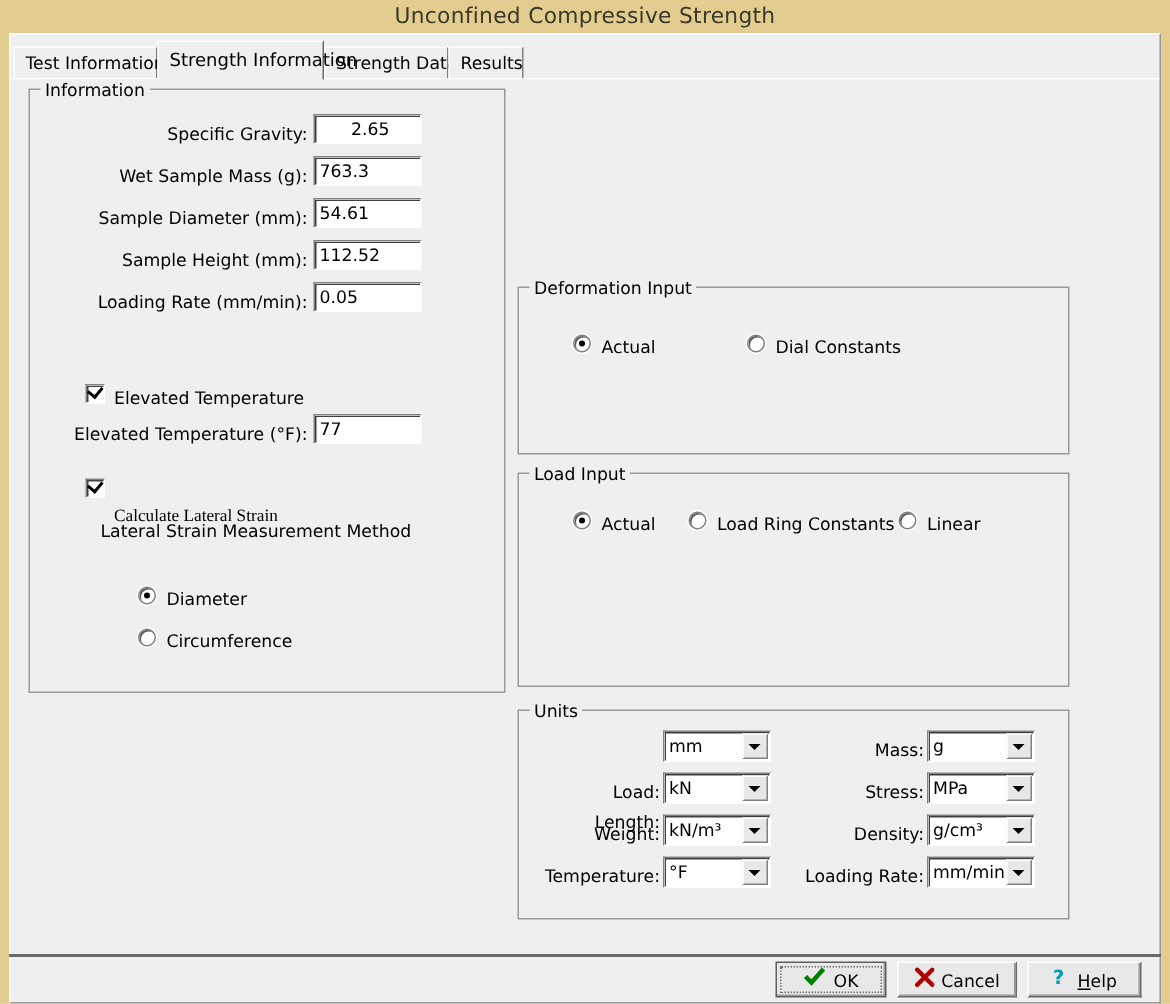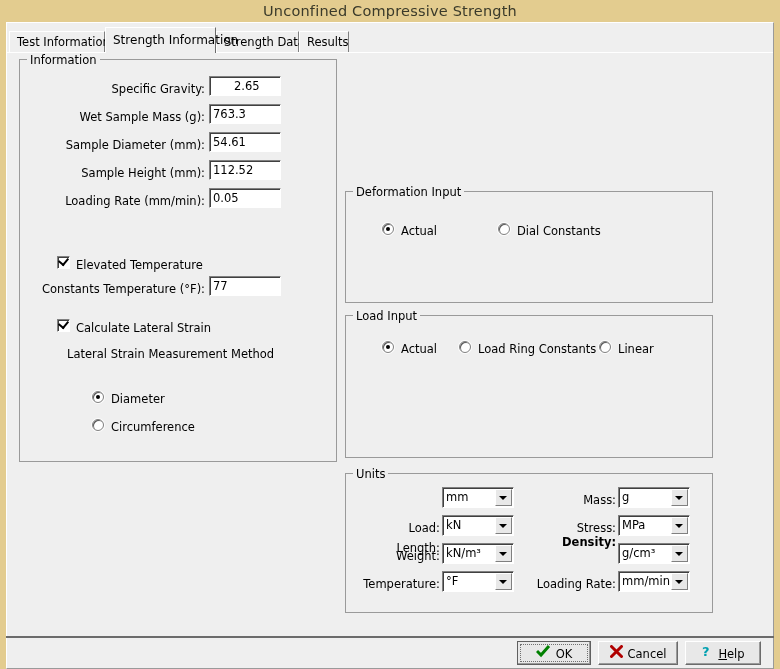--- a/index.html
+++ b/index.html
@@ -288,27 +288,27 @@
       <div class="tfield" style="left:189px; top:100px; width:72px;">112.52</div>
 
       <div class="lbl right" style="left:20px; top:134px; width:165px;">Loading Rate (mm/min):</div>
       <div class="tfield" style="left:189px; top:128px; width:72px;">0.05</div>
 
       <div class="chk on" style="left:37px; top:196px;">
         <span class="mark"></span>
       </div>
       <div class="lbl" style="left:56px; top:198px;">Elevated Temperature</div>
 
-      <div class="lbl right" style="left:20px; top:222px; width:165px;">Constants Temperature (°F):</div>
+      <div class="lbl right" style="left:20px; top:222px; width:165px;">Elevated Temperature (°F):</div>
       <div class="tfield" style="left:189px; top:216px; width:72px;">77</div>
 
       <div class="chk on" style="left:37px; top:259px;">
         <span class="mark"></span>
       </div>
-      <div class="lbl" style="left:56px; top:261px;">Calculate Lateral Strain</div>
+      <div class="lbl" style="left:56px; top:277px;font-family:Liberation Serif, serif;">Calculate Lateral Strain</div>
 
       <div class="lbl" style="left:47px; top:287px;">Lateral Strain Measurement Method</div>
 
       <div class="rad on" style="left:72px; top:331px;">
         <span class="dot"></span>
       </div>
       <div class="lbl" style="left:91px; top:332px;">Diameter</div>
 
       <div class="rad" style="left:72px; top:359px;">
         
@@ -395,21 +395,21 @@
       </div>
 
       <div class="lbl right" style="left:180px; top:47px; width:90px;">Stress:</div>
       <div class="combo" style="left:272px; top:41px; width:72px;">
         <span class="ctext">MPa</span>
         <span class="cbtn">
             <span class="arrow"></span>
           </span>
       </div>
 
-      <div class="lbl right" style="left:180px; top:61px; width:90px;font-weight:bold;">Density:</div>
+      <div class="lbl right" style="left:180px; top:75px; width:90px;">Density:</div>
       <div class="combo" style="left:272px; top:69px; width:72px;">
         <span class="ctext">g/cm³</span>
         <span class="cbtn">
             <span class="arrow"></span>
           </span>
       </div>
 
       <div class="lbl right" style="left:170px; top:103px; width:100px;">Loading Rate:</div>
       <div class="combo" style="left:272px; top:97px; width:72px;">
         <span class="ctext">mm/min</span>

